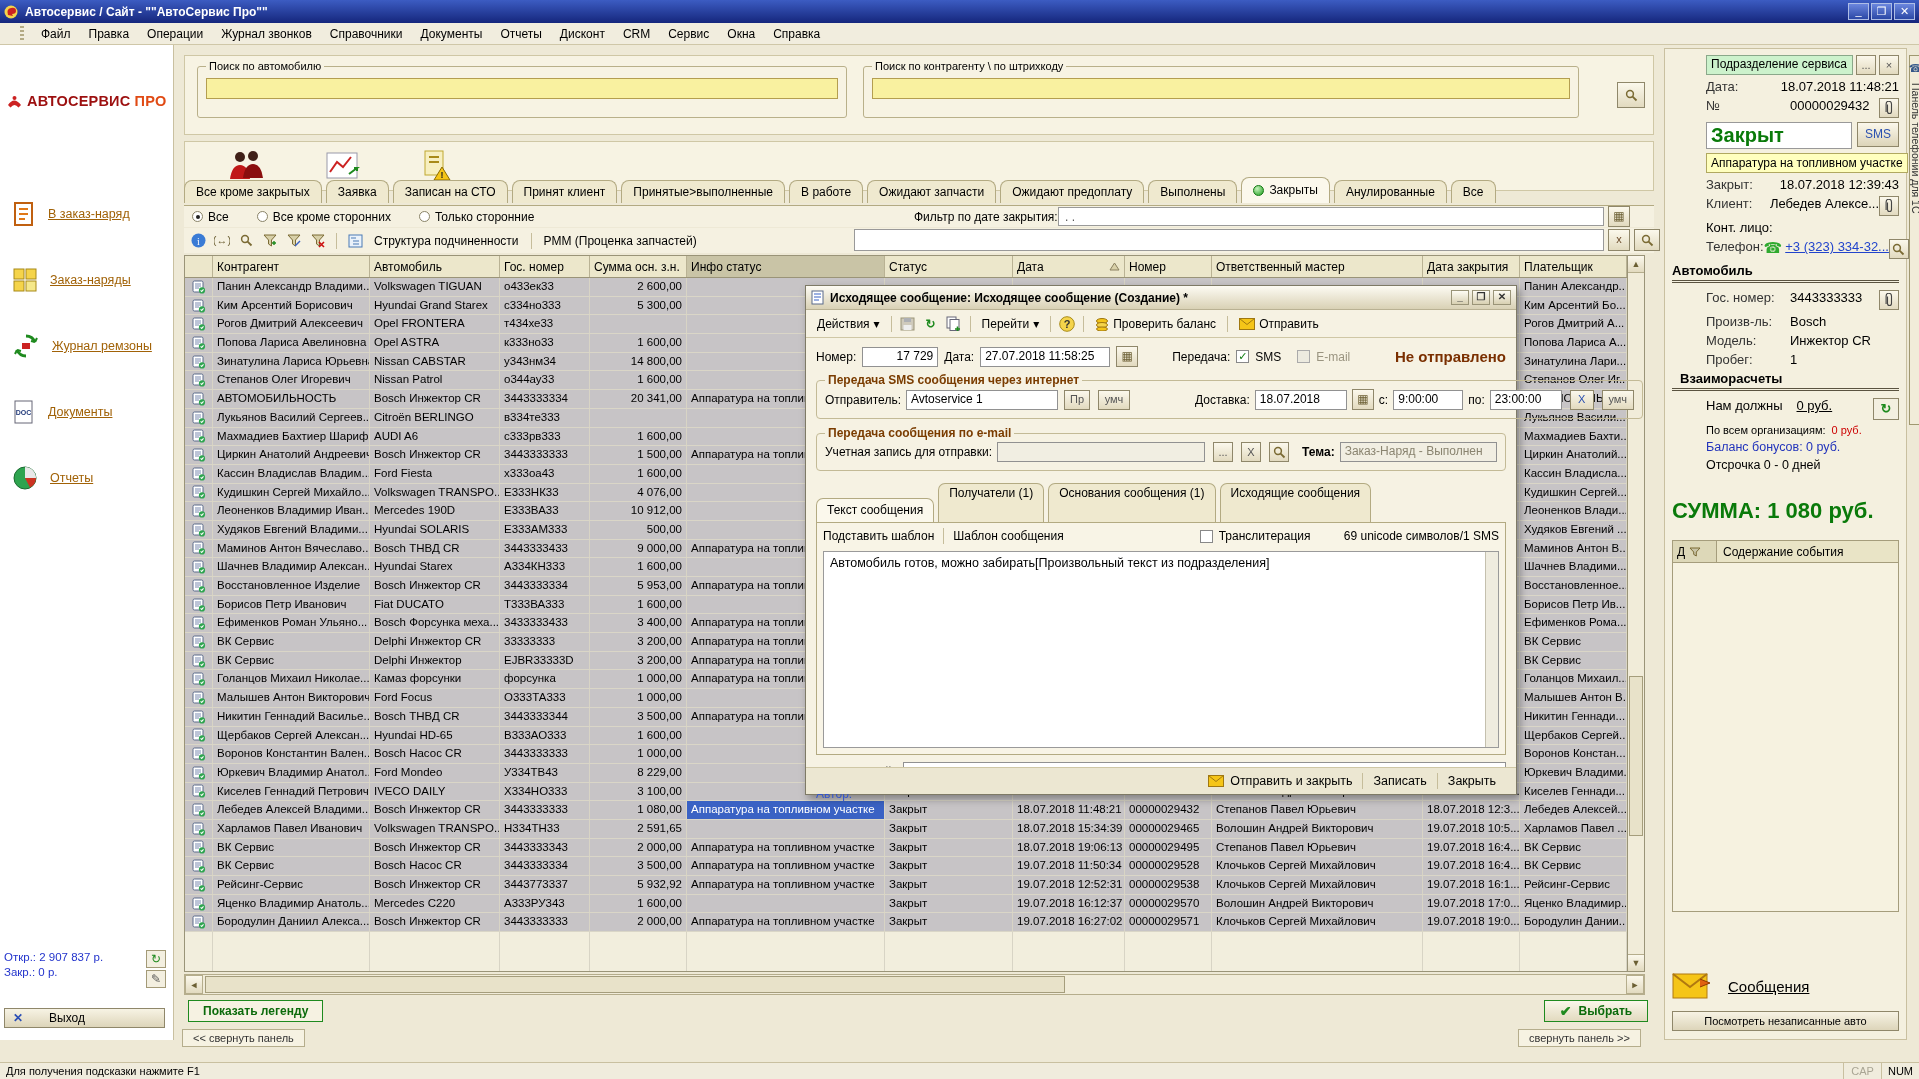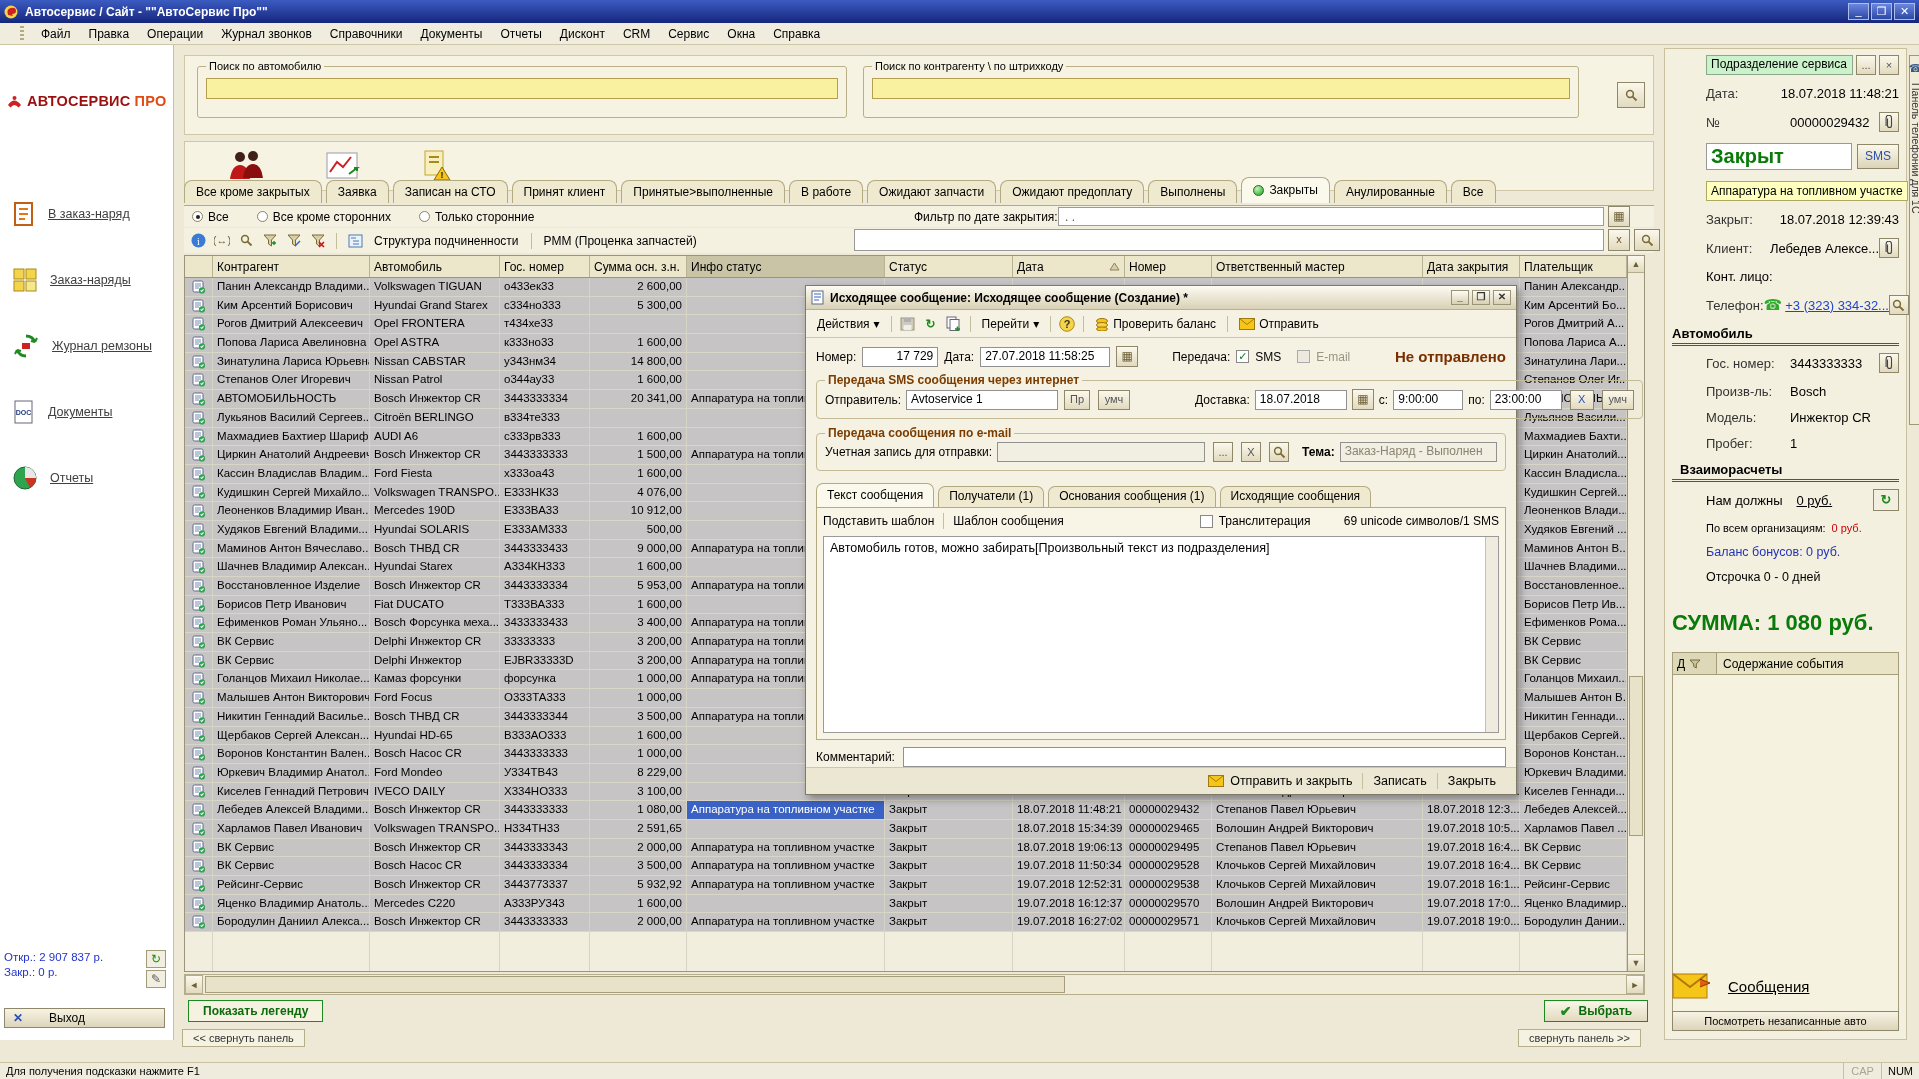--- a/index.html
+++ b/index.html
@@ -18,21 +18,21 @@
     border-bottom:1px solid #cfc7a8;display:flex;align-items:center;padding-left:20px;}
   .grip{width:4px;height:15px;margin-right:8px;background:repeating-linear-gradient(#b4ab85 0 2px,transparent 2px 4px);}
   .menu-item{padding:3px 9px;}
   
   .sidebar{position:absolute;left:0;top:45px;width:174px;height:995px;background:#fff;border-right:1px solid #c9c0a0;}
   .logo{display:flex;align-items:center;gap:4px;margin:48px 4px 0 6px;}
   .logo-text{font-weight:bold;font-size:14.5px;color:#9c0f0f;letter-spacing:.2px;}
   .logo-pro{color:#e04a14;}
   .nav{margin-top:92px;}
   .nav-item{display:flex;align-items:center;gap:12px;margin:0 0 40px 12px;}
-  .nav-label{text-decoration:underline;font-size:12.5px;color:#404040;}
+  .nav-label{text-decoration:underline;font-size:12.5px;color:#a16207;}
   .sidebar-totals{position:absolute;left:4px;bottom:52px;width:166px;display:flex;}
   .totals-txt{color:#2233cc;font-size:11.5px;line-height:15px;white-space:normal;}
   .mini-col{margin-left:auto;display:flex;flex-direction:column;gap:2px;margin-right:4px;}
   .mini-btn{width:20px;height:18px;border:1px solid #a39a77;background:#f3efe0;text-align:center;line-height:16px;font-size:12px;}
   .exit-btn{position:absolute;left:4px;right:8px;bottom:12px;height:20px;border:1px solid #8f876a;
     background:linear-gradient(#f7f3e4,#ddd5ba);display:flex;align-items:center;font-size:12px;}
   .exit-x{color:#2b4fb5;font-weight:bold;margin:0 26px 0 8px;}
   
   .main{position:absolute;left:178px;top:45px;width:1484px;height:995px;}
   .panelbox{border:1px solid #cfc7a5;background:#f7f3e3;}
@@ -94,21 +94,21 @@
     background:#f6f2e2;color:#0b6b0b;font-weight:bold;line-height:20px;}
   .select-btn{position:absolute;left:1366px;top:955px;width:104px;height:22px;border:1px solid #1e8a1e;
     background:linear-gradient(#f9f6ea,#e2dabf);color:#0b6b0b;font-weight:bold;display:flex;align-items:center;justify-content:center;gap:7px;}
   .collapse{position:absolute;top:984px;height:18px;border:1px solid #b5ad8c;background:#f6f2e2;font-size:11px;
     padding:2px 10px;color:#333;}
   .collapse.left{left:4px;}
   .collapse.right{left:1340px;}
   
   .rightpanel{position:absolute;left:1664px;top:48px;width:243px;height:992px;background:#f4f0df;border:1px solid #c9c0a0;
     padding:6px 7px;font-size:13px;}
-  .rp-row{display:flex;align-items:center;margin-bottom:11px;padding-left:34px;}
+  .rp-row{display:flex;margin-bottom:4px;padding-left:34px;}
   .rp-label{width:84px;color:#333;}
   .greenfield{flex:1;height:20px;background:#ccf2cc;border:1px solid #8aa88a;padding:1px 4px;font-size:12px;}
   .sqbtn{width:20px;height:20px;border:1px solid #8f876a;background:linear-gradient(#fbf8ec,#e2dabf);
     text-align:center;line-height:17px;font-size:11px;color:#555;margin-left:3px;flex:none;display:flex;align-items:center;justify-content:center;}
   .big-status{flex:1;height:27px;background:#fff;border:1px solid #999;color:#0a7a0a;font-size:20px;font-weight:bold;line-height:25px;padding:0 4px;}
   .smsbtn{width:42px;height:25px;border:1px solid #8f876a;background:linear-gradient(#fbf8ec,#dcd4b8);color:#2a50b0;
     text-align:center;line-height:23px;font-size:12px;margin-left:5px;flex:none;}
   .yfield{flex:1;height:20px;background:#ffffbe;border:1px solid #b0a860;padding:2px 4px;font-size:12px;}
   .linkblue{color:#2244cc;text-decoration:underline;}
   .rp-sec{font-weight:bold;border-bottom:3px double #5a5340;padding-bottom:2px;margin:4px 0 7px;}
@@ -141,21 +141,21 @@
   .dlg-row1{display:flex;align-items:center;gap:6px;padding:8px 10px 4px;}
   .inp{background:#fff;border:1px solid #919191;height:20px;padding:1px 4px;font-size:12px;}
   .chk{width:13px;height:13px;border:1px solid #888;background:#fff;display:inline-flex;align-items:center;justify-content:center;
     font-size:11px;color:#0a7a0a;flex:none;}
   .chk.dis{background:#eceadf;border-color:#aaa;}
   .notsent{margin-left:auto;font-weight:bold;font-size:15px;color:#7a2f00;}
   fieldset.dgroup{border:1px solid #c3ba96;border-radius:4px;margin:2px 10px 7px;padding:2px 8px 8px;}
   .dlegend{color:#7a3c00;font-weight:bold;font-size:12px;padding:0 3px;}
   .grow{display:flex;align-items:center;gap:5px;}
   .dtabs{display:flex;align-items:flex-end;gap:4px;padding:5px 10px 0;}
-  .dtab{height:21px;line-height:19px;padding:0 10px;background:#efe9cf;border:1px solid #b3aa82;border-bottom:none;
+  .dtab{height:39px;line-height:19px;padding:0 10px;background:#efe9cf;border:1px solid #b3aa82;border-bottom:none;
     border-radius:7px 7px 0 0;font-size:12px;}
   .dtab.active{background:#fbf8ec;height:24px;line-height:22px;}
   .dtab-content{border:1px solid #b3aa82;margin:0 10px;background:#f8f4e6;height:233px;position:relative;}
   .dtc-toolbar{display:flex;align-items:center;gap:6px;height:26px;padding:0 6px;font-size:12px;}
   .dtext{position:absolute;left:6px;right:6px;top:28px;bottom:6px;background:#fff;border:1px solid #9a9a9a;
     padding:4px 6px;font-size:12.5px;white-space:normal;}
   .dtext-sb{position:absolute;right:0;top:0;bottom:0;width:13px;background:#efecdf;border-left:1px solid #c4c0ae;}
   .comment-row{display:flex;align-items:center;gap:8px;padding:7px 10px 2px;}
   .author{color:#3355cc;padding:3px 10px;font-size:12px;}
   .dlg-footer{position:absolute;left:0;right:0;bottom:0;height:27px;background:#ece7d2;border-top:1px solid #cfc7a5;

